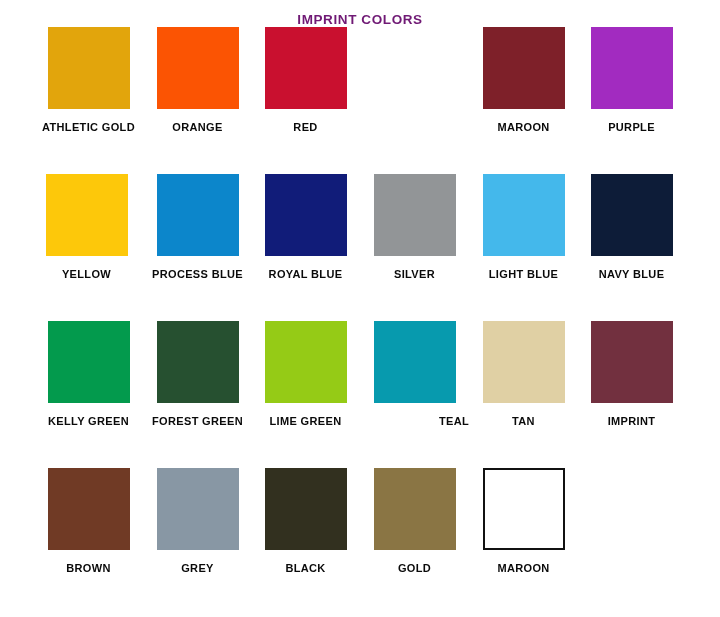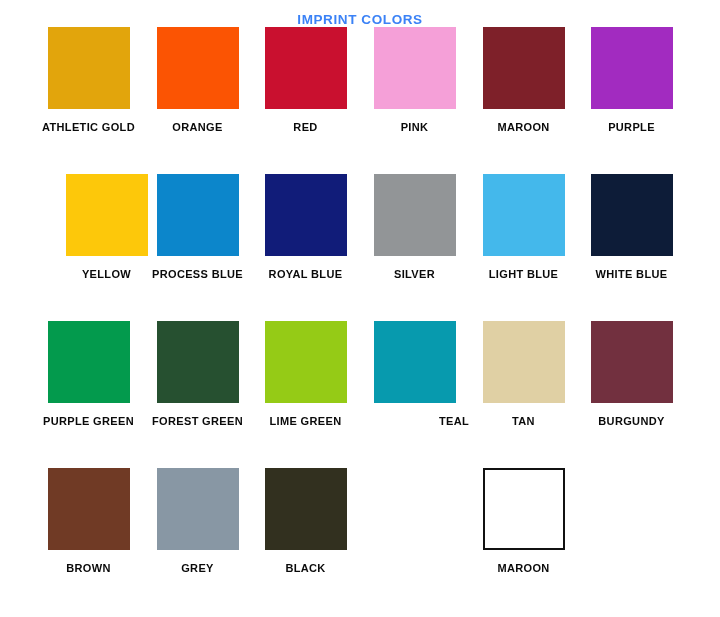--- a/index.html
+++ b/index.html
@@ -15,21 +15,21 @@
     overflow: hidden;
     position: relative;
   }
   #page-title {
     text-align: center;
     font-size: 13.5px;
     font-weight: bold;
     letter-spacing: 0.6px;
     margin: 0;
     padding-top: 12px;
-    color: #3b82f6;
+    color: #701a75;
   }
   #palette-grid {
     position: relative;
     width: 720px;
   }
   .color-row {
     display: block;
     position: relative;
     height: 147px;
   }
@@ -72,35 +72,31 @@
         <span class="swatch-label">ATHLETIC GOLD</span>
       </div>
       <div class="color-cell" style="left: 143px;">
         <div class="swatch" title="#FB5403" style="background: rgb(251, 84, 3);"></div>
         <span class="swatch-label">ORANGE</span>
       </div>
       <div class="color-cell" style="left: 251px;">
         <div class="swatch" title="#C9102F" style="background: rgb(201, 16, 47);"></div>
         <span class="swatch-label">RED</span>
       </div>
-      <div class="color-cell" style="left: 360px;">
-        <div class="swatch" title="#F5A0D8" style="background: rgb(245, 160, 216);"></div>
-        <span class="swatch-label">PINK</span>
-      </div>
       <div class="color-cell" style="left: 469px;">
         <div class="swatch" title="#7E2029" style="background: rgb(126, 32, 41);"></div>
         <span class="swatch-label">MAROON</span>
       </div>
       <div class="color-cell" style="left: 577px;">
         <div class="swatch" title="#A22BC0" style="background: rgb(162, 43, 192);"></div>
         <span class="swatch-label">PURPLE</span>
       </div>
     </div>
     <div class="color-row">
-      <div class="color-cell" style="left: 52px;">
+      <div class="color-cell" style="left: 32px;">
         <div class="swatch" title="#FDC80A" style="background: rgb(253, 200, 10);"></div>
         <span class="swatch-label">YELLOW</span>
       </div>
       <div class="color-cell" style="left: 143px;">
         <div class="swatch" title="#0C86CB" style="background: rgb(12, 134, 203);"></div>
         <span class="swatch-label">PROCESS BLUE</span>
       </div>
       <div class="color-cell" style="left: 251px;">
         <div class="swatch" title="#111C79" style="background: rgb(17, 28, 121);"></div>
         <span class="swatch-label">ROYAL BLUE</span>
@@ -108,60 +104,64 @@
       <div class="color-cell" style="left: 360px;">
         <div class="swatch" title="#929597" style="background: rgb(146, 149, 151);"></div>
         <span class="swatch-label">SILVER</span>
       </div>
       <div class="color-cell" style="left: 469px;">
         <div class="swatch" title="#44B8EB" style="background: rgb(68, 184, 235);"></div>
         <span class="swatch-label">LIGHT BLUE</span>
       </div>
       <div class="color-cell" style="left: 577px;">
         <div class="swatch" title="#0D1C38" style="background: rgb(13, 28, 56);"></div>
-        <span class="swatch-label">WHITE BLUE</span>
+        <span class="swatch-label">NAVY BLUE</span>
       </div>
     </div>
     <div class="color-row">
       <div class="color-cell" style="left: 34px;">
         <div class="swatch" title="#039A4D" style="background: rgb(3, 154, 77);"></div>
-        <span class="swatch-label">PURPLE GREEN</span>
+        <span class="swatch-label">KELLY GREEN</span>
       </div>
       <div class="color-cell" style="left: 143px;">
         <div class="swatch" title="#265030" style="background: rgb(38, 80, 48);"></div>
         <span class="swatch-label">FOREST GREEN</span>
       </div>
       <div class="color-cell" style="left: 251px;">
         <div class="swatch" title="#95CB16" style="background: rgb(149, 203, 22);"></div>
         <span class="swatch-label">LIME GREEN</span>
       </div>
       <div class="color-cell" style="left: 360px; text-align: right;">
         <div class="swatch" title="#079AAE" style="background: rgb(7, 154, 174);"></div>
         <span class="swatch-label">TEAL</span>
       </div>
       <div class="color-cell" style="left: 469px;">
         <div class="swatch" title="#E0D0A4" style="background: rgb(224, 208, 164);"></div>
         <span class="swatch-label">TAN</span>
       </div>
       <div class="color-cell" style="left: 577px;">
         <div class="swatch" title="#72303F" style="background: rgb(114, 48, 63);"></div>
-        <span class="swatch-label">BURGUNDY</span>
+        <span class="swatch-label">IMPRINT</span>
       </div>
     </div>
     <div class="color-row">
       <div class="color-cell" style="left: 34px;">
         <div class="swatch" title="#703A25" style="background: rgb(112, 58, 37);"></div>
         <span class="swatch-label">BROWN</span>
       </div>
       <div class="color-cell" style="left: 143px;">
         <div class="swatch" title="#8897A4" style="background: rgb(136, 151, 164);"></div>
         <span class="swatch-label">GREY</span>
       </div>
       <div class="color-cell" style="left: 251px;">
         <div class="swatch" title="#32301F" style="background: rgb(50, 48, 31);"></div>
         <span class="swatch-label">BLACK</span>
       </div>
+      <div class="color-cell" style="left: 360px;">
+        <div class="swatch" title="#8A7544" style="background: rgb(138, 117, 68);"></div>
+        <span class="swatch-label">GOLD</span>
+      </div>
       <div class="color-cell" style="left: 469px;">
         <div class="swatch bordered" title="#FFFFFF" style="background: rgb(255, 255, 255);"></div>
         <span class="swatch-label">MAROON</span>
       </div>
     </div>
   </div>
 
 </body></html>

